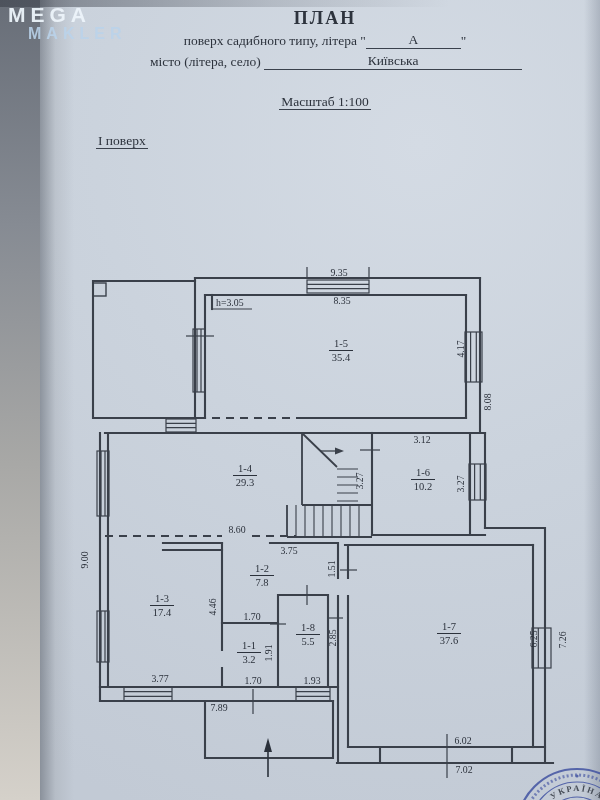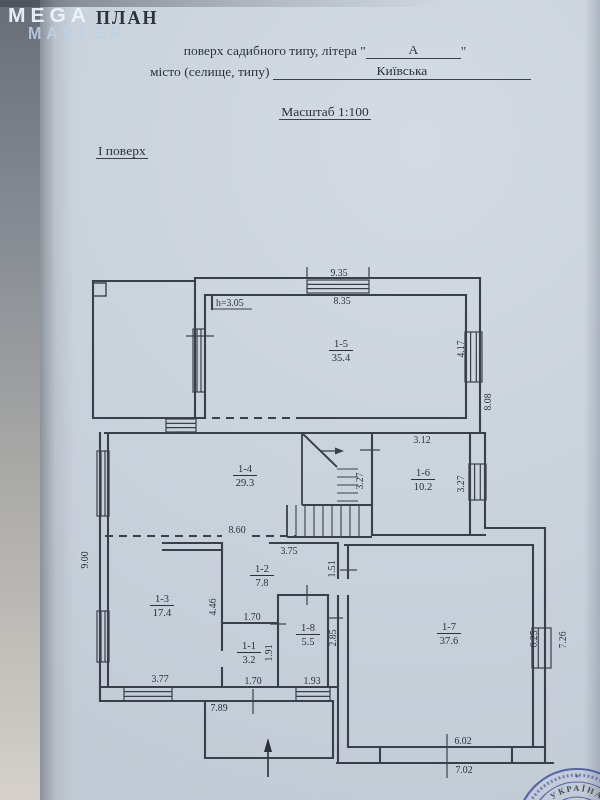--- a/index.html
+++ b/index.html
@@ -16,21 +16,21 @@
   .rightshade{position:absolute;right:0;top:0;bottom:0;width:16px;
         background:linear-gradient(270deg,rgba(85,95,112,.28),rgba(85,95,112,0));}
 
   .watermark{position:absolute;left:8px;top:4px;line-height:1.05;
         font-family:"Liberation Sans", sans-serif;z-index:5;}
   .wm1{font-size:21px;font-weight:bold;letter-spacing:5px;color:rgba(236,243,250,.95);}
   .wm2{font-size:16px;font-weight:bold;letter-spacing:5px;color:rgba(185,211,234,.88);margin-left:20px;}
 
   .header{position:absolute;left:96px;top:8px;width:458px;color:#2d333d;
           font-size:13.5px;z-index:4;}
-  .h-title{text-align:left;font-size:18px;font-weight:bold;letter-spacing:2px;margin-bottom:13px;}
+  .h-title{text-align:center;font-size:18px;font-weight:bold;letter-spacing:2px;margin-bottom:3px;}
   .h-line{margin-bottom:3.5px;white-space:nowrap;}
   .h-center{text-align:center;}
   .indent{margin-left:54px;}
   .fill{display:inline-block;border-bottom:1.2px solid #3a414c;text-align:center;
         height:16px;vertical-align:bottom;}
   .w95{width:95px}.w180{width:182px}.w48{width:46px}.w258{width:258px}
   .w160{width:158px}.w116{width:114px}
   .h-scale{text-align:center;margin-top:24px;}
   .h-floor{margin-top:23px;}
   .underlined{border-bottom:1.2px solid #3a414c;padding:0 2px;}
@@ -55,21 +55,21 @@
     <div class="wm2">MAKLER</div>
   </div>
 
   <div class="header">
     <div class="h-title">ПЛАН</div>
     <div class="h-line h-center">
       <span>поверх садибного типу, літера</span>
       <span>"</span><span class="fill w95">А</span><span>"</span>
     </div>
     <div class="h-line indent">
-      <span>місто (селище, типу)</span>
+      <span>місто (літера, село)</span>
       <span class="fill w258">Київська</span>
     </div>
     <div class="h-scale">
       <span class="underlined">Масштаб 1:100</span>
     </div>
     <div class="h-floor">
       <span class="underlined">І поверх</span>
     </div>
   </div>
 

